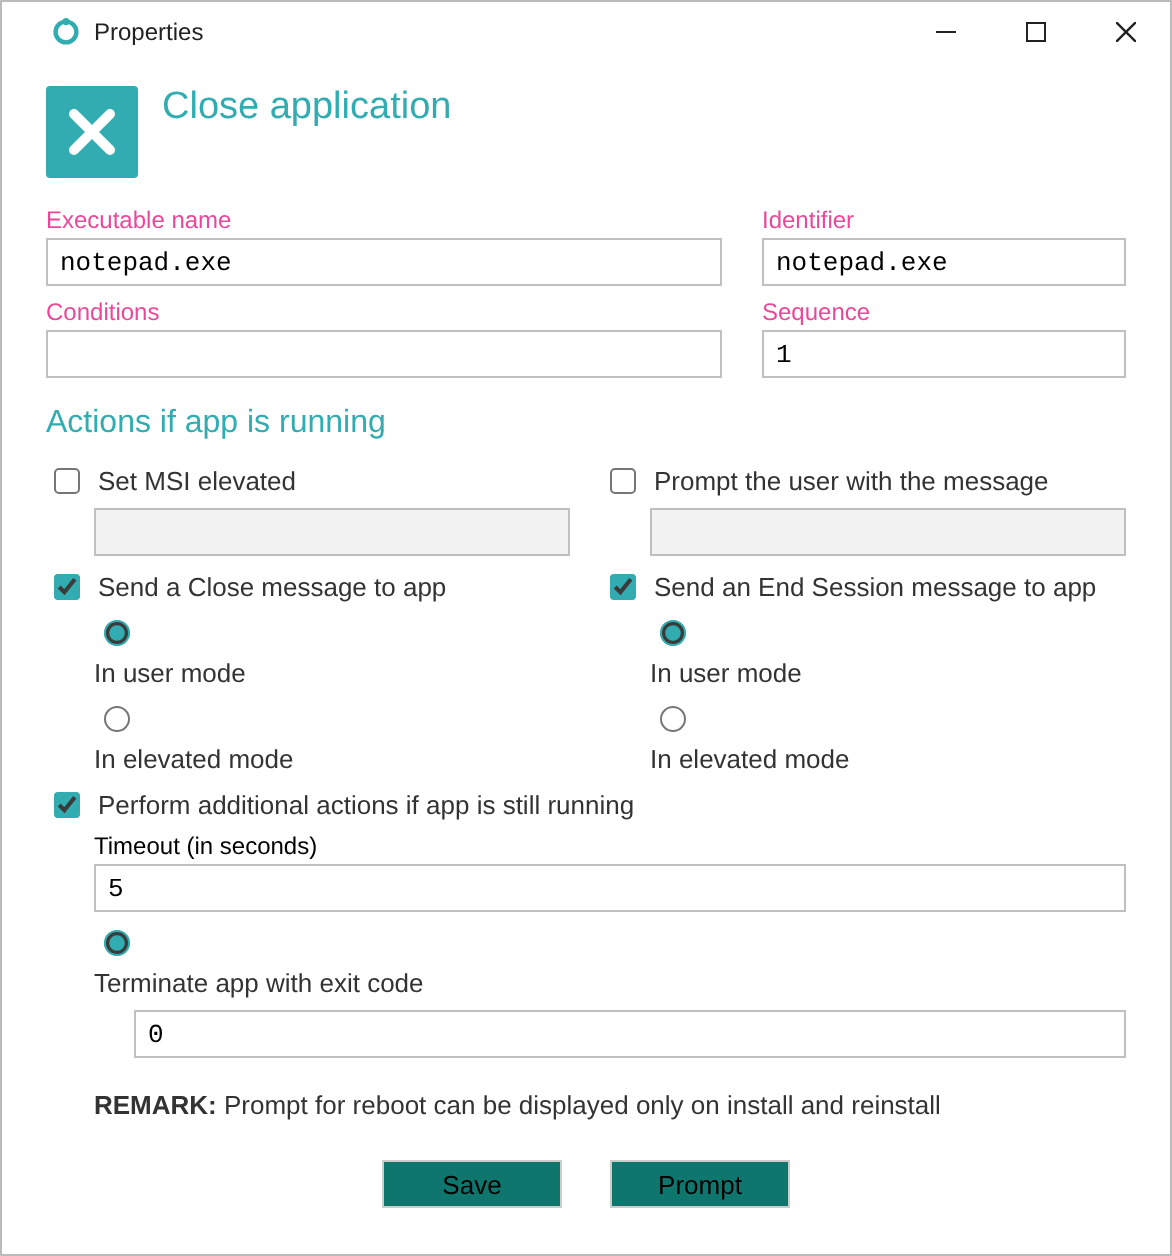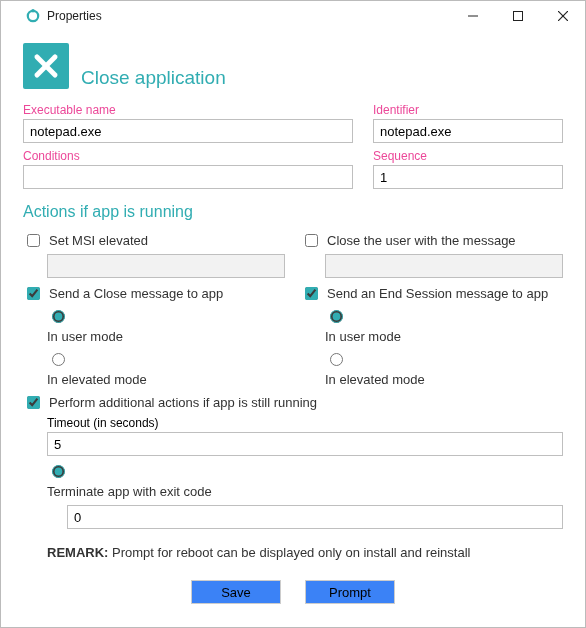--- a/index.html
+++ b/index.html
@@ -35,21 +35,21 @@
     display: flex; align-items: center; justify-content: center;
     color: #222;
   }
   .winbtn svg { display:block; }
   .content {
     flex: 1;
     padding: 12px 22px 16px 22px;
     overflow: hidden;
   }
   .header-row {
-    display: flex; align-items: flex-end; gap: 12px;
+    display: flex; align-items: flex-start; gap: 12px;
     margin-bottom: 14px;
   }
   .header-icon {
     width: 46px; height: 46px;
     background: #31adb2;
     display:flex; align-items:center; justify-content:center;
     border-radius: 2px;
   }
   .header-title {
     color: #31adb2;
@@ -59,21 +59,21 @@
     display: flex; gap: 20px; margin-bottom: 6px;
   }
   .col { flex: 1; display:flex; flex-direction:column; }
   .col.narrow { flex: 0 0 180px; }
   .label { color: #ec4899; font-size: 12px; margin-bottom: 2px; }
   input[type=text] {
     height: 24px;
     border: 1px solid #bfbfbf;
     padding: 2px 6px;
     font-size: 13px;
-    font-family: Liberation Sans, sans-serif;
+    font-family: Liberation Mono, monospace;
     outline: none;
   }
   input.muted { background:#f2f2f2; }
   .section-title {
     color: #31adb2;
     font-size: 16px;
     margin: 14px 0 10px 0;
   }
   .cols2 {
     display: flex; gap: 16px;
@@ -97,21 +97,21 @@
   .indent { margin-left: 24px; }
   .sublabel { color:#000000; font-size:12px; margin-left:24px; margin-bottom:2px; }
   .remark { margin-left: 24px; margin-top: 10px; font-size: 13px; }
   .remark b { font-weight: bold; }
   .btnrow {
     display:flex; justify-content:center; gap: 24px;
     margin-top: 20px;
   }
   button.btn {
     width: 90px; height: 24px;
-    background: #3b82f6;
+    background: #0f766e;
     border: 1px solid #ccc;
     font-family: inherit;
     font-size: 13px;
     cursor: pointer;
   }
   .spacer6 { height:6px; }
 </style>
 </head>
 <body>
 
@@ -186,21 +186,21 @@
       <div>
         <div class="cb-row">
           <input type="checkbox" style="">
           <span>Set MSI elevated</span>
         </div>
         <input type="text" class="indent muted" style="width: calc(100% - 24px);" value="">
       </div>
       <div>
         <div class="cb-row">
           <input type="checkbox" style="">
-          <span>Close the user with the message</span>
+          <span>Prompt the user with the message</span>
         </div>
         <input type="text" class="indent muted" style="width: calc(100% - 24px);" value="">
       </div>
     </div>
 
     <div class="spacer6"></div>
 
     <div class="cols2">
       <div>
         <div class="cb-row">

